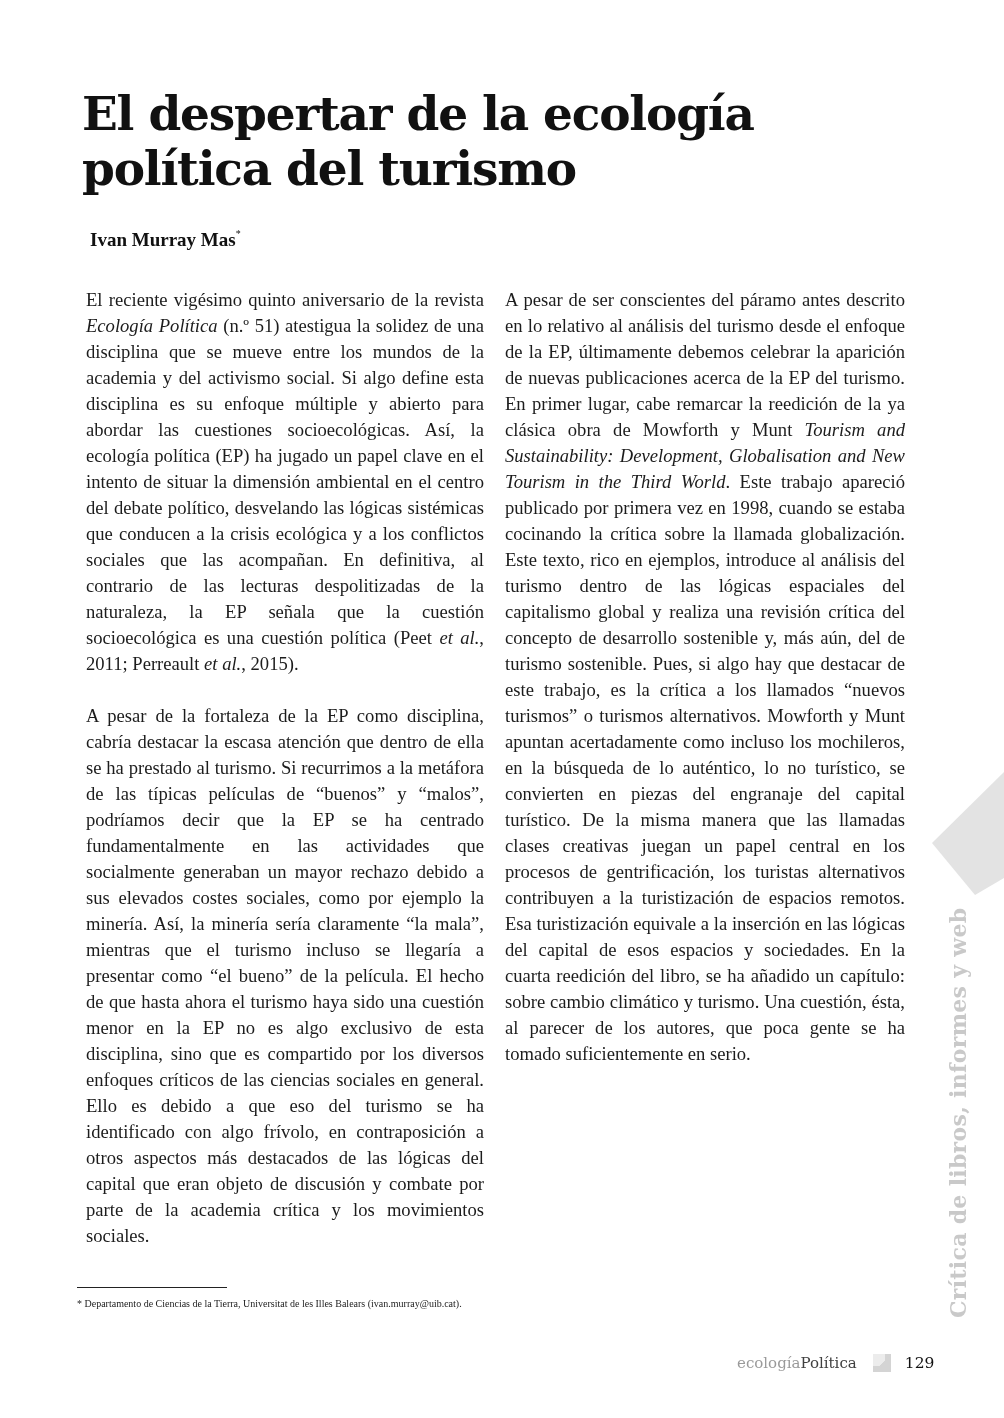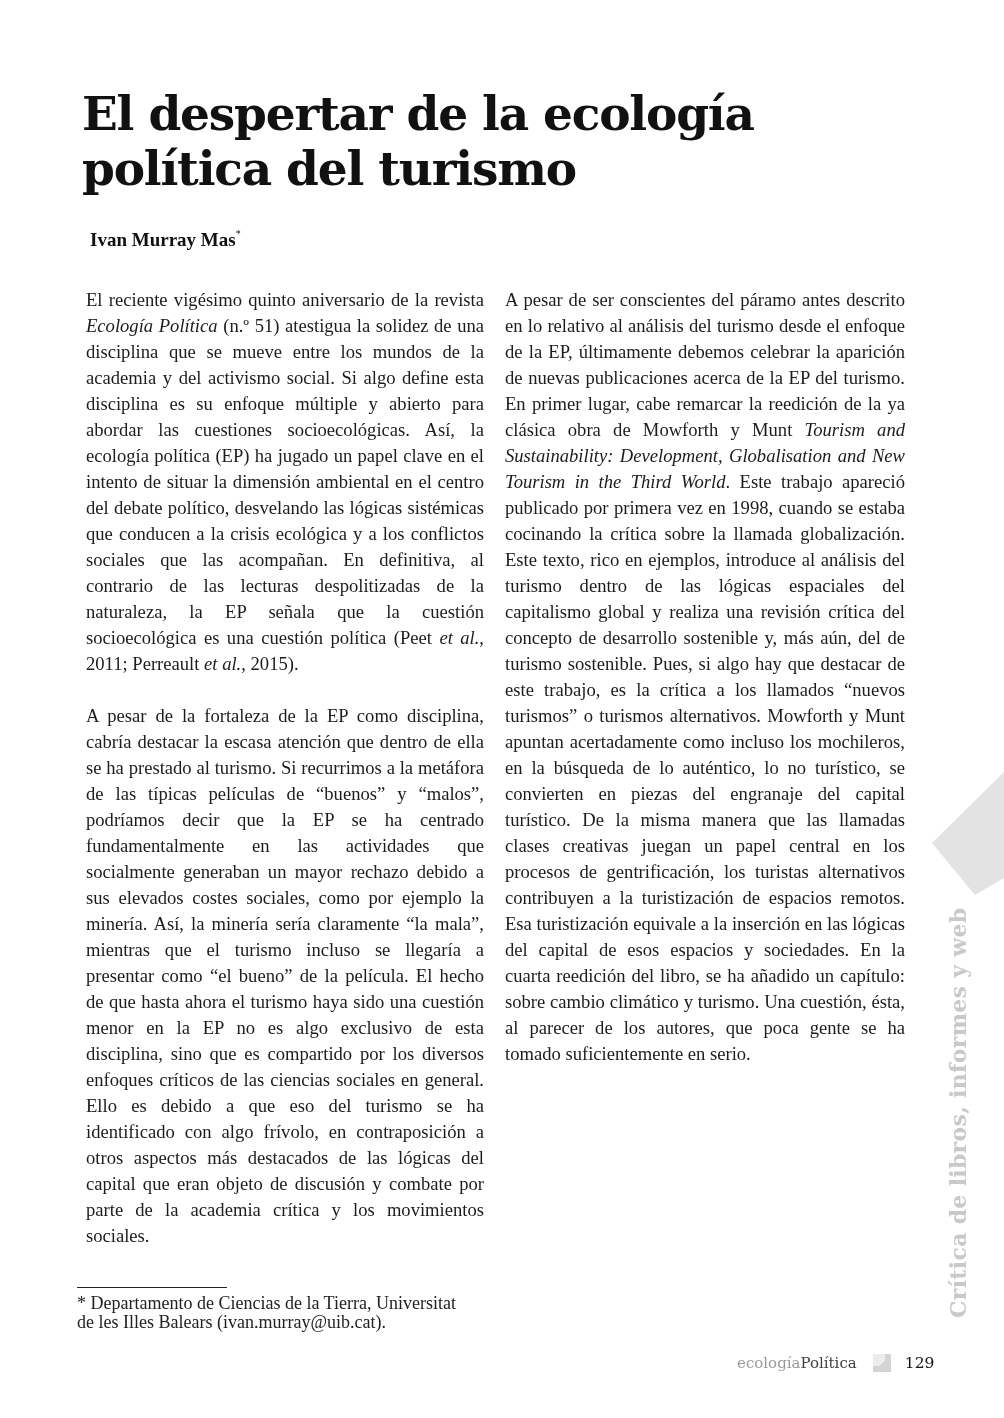--- a/index.html
+++ b/index.html
@@ -22,21 +22,21 @@
     }
     .col p { margin: 0 0 26px 0; }
     .col-left { left: 86px; font-family: Liberation Serif, serif; }
     .col-right { left: 505px; width: 400px; }
     .col i { font-style: italic; }
     .fn-rule {
       position: absolute; left: 77px; top: 1287px; width: 150px; height: 1px; background: #222;
     }
     .footnote {
       position: absolute; left: 77px; top: 1294px; width: 400px;
-      font-family: "Liberation Serif", serif; font-size: 18px; line-height: 19px; color: #222;
+      font-family: "Liberation Serif", serif; font-size: 10px; line-height: 19px; color: #222;
     }
     .side-shape { position: absolute; left: 928px; top: 770px; width: 76px; height: 130px; }
     .side-label {
       position: absolute; left: 945px; top: 1318px;
       transform: rotate(-90deg); transform-origin: left top;
       font-family: "DejaVu Serif", serif; font-weight: bold; font-size: 22px;
       color: #c9c9c9; white-space: nowrap; letter-spacing: 0.3px;
     }
     .footer {
       position: absolute; left: 737px; top: 1352px; height: 22px;

